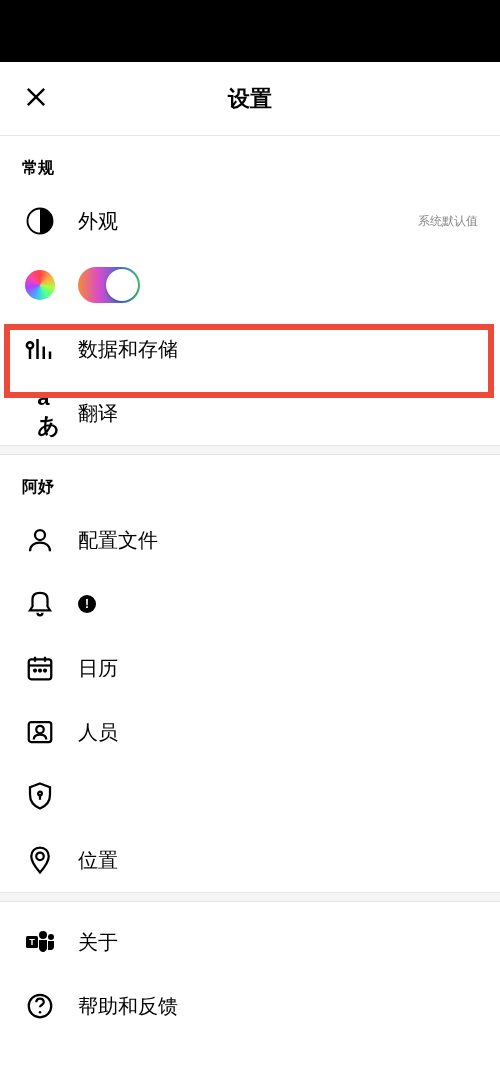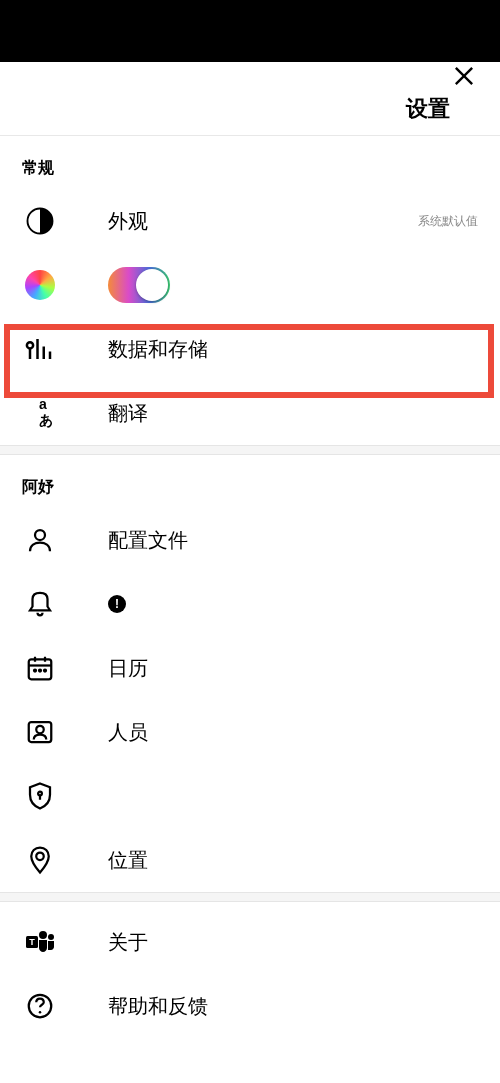--- a/index.html
+++ b/index.html
@@ -14,24 +14,23 @@
       background: #fff;
       overflow: hidden;
     }
     .status-bar {
       height: 62px;
       background: #000;
     }
     .header {
       height: 74px;
       display: flex;
-      align-items: flex-end;
+      align-items: center;
       padding: 0 22px;
       border-bottom: 1px solid #e8e8e8;
-      flex-direction: column;
     }
     .close-icon {
       cursor: pointer;
     }
     .close-icon svg {
       width: 28px;
       height: 28px;
     }
     .header-title {
       flex: 1;
@@ -44,21 +43,20 @@
       font-size: 16px;
       font-weight: 700;
       padding: 22px 22px 10px 22px;
     }
     .item {
       display: flex;
       align-items: center;
       padding: 14px 22px;
       min-height: 58px;
       cursor: pointer;
-      gap: 30px;
     }
     .item-icon {
       width: 36px;
       height: 36px;
       display: flex;
       align-items: center;
       justify-content: center;
       margin-right: 20px;
       flex-shrink: 0;
     }
@@ -164,21 +162,21 @@
           <line x1="10" y1="4" x2="10" y2="20"></line>
           <line x1="15" y1="10" x2="15" y2="20"></line>
           <line x1="20" y1="14" x2="20" y2="20"></line>
         </svg>
     </div>
     <div class="item-label">数据和存储</div>
   </div>
 
   <div class="item">
     <div class="item-icon">
-      <span style="font-size:14px;font-weight:600;margin-left:17px;">aあ</span>
+      <span style="font-size:22px;font-weight:600;margin-left:17px;">aあ</span>
     </div>
     <div class="item-label">翻译</div>
   </div>
 
   <div class="section-divider"></div>
 
   <div class="section-header">阿妤</div>
 
   <div class="item">
     <div class="item-icon">

